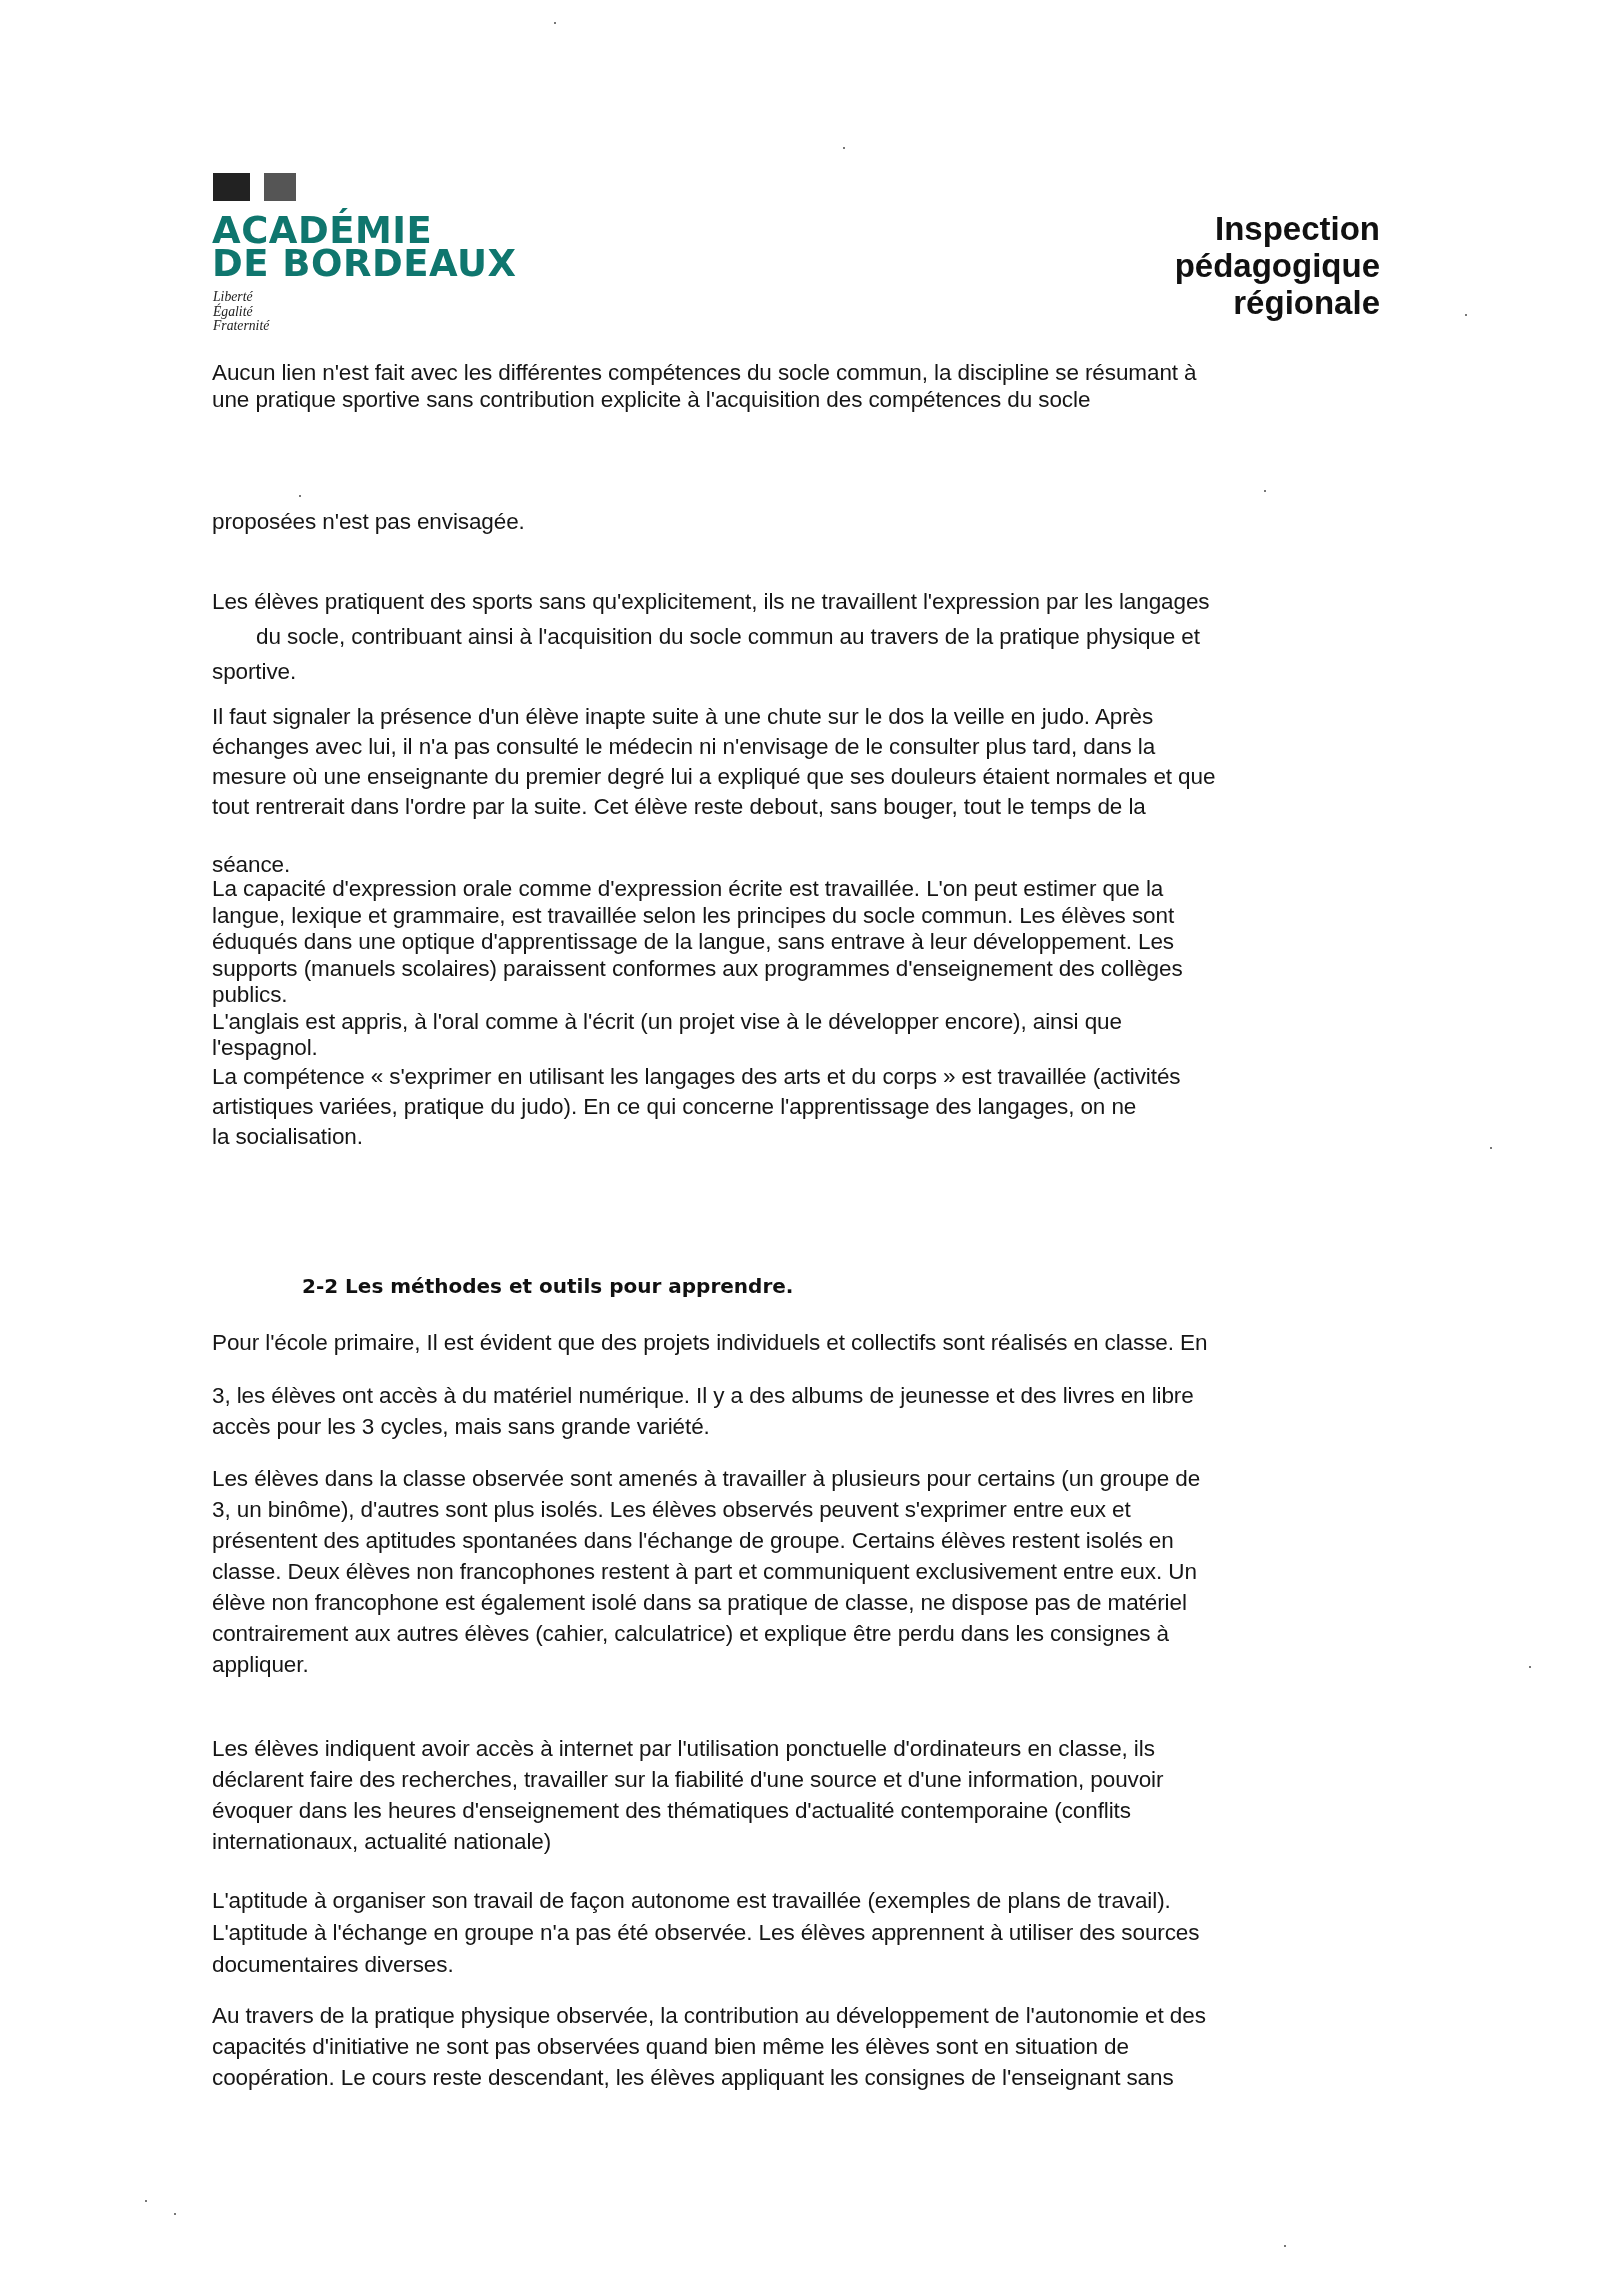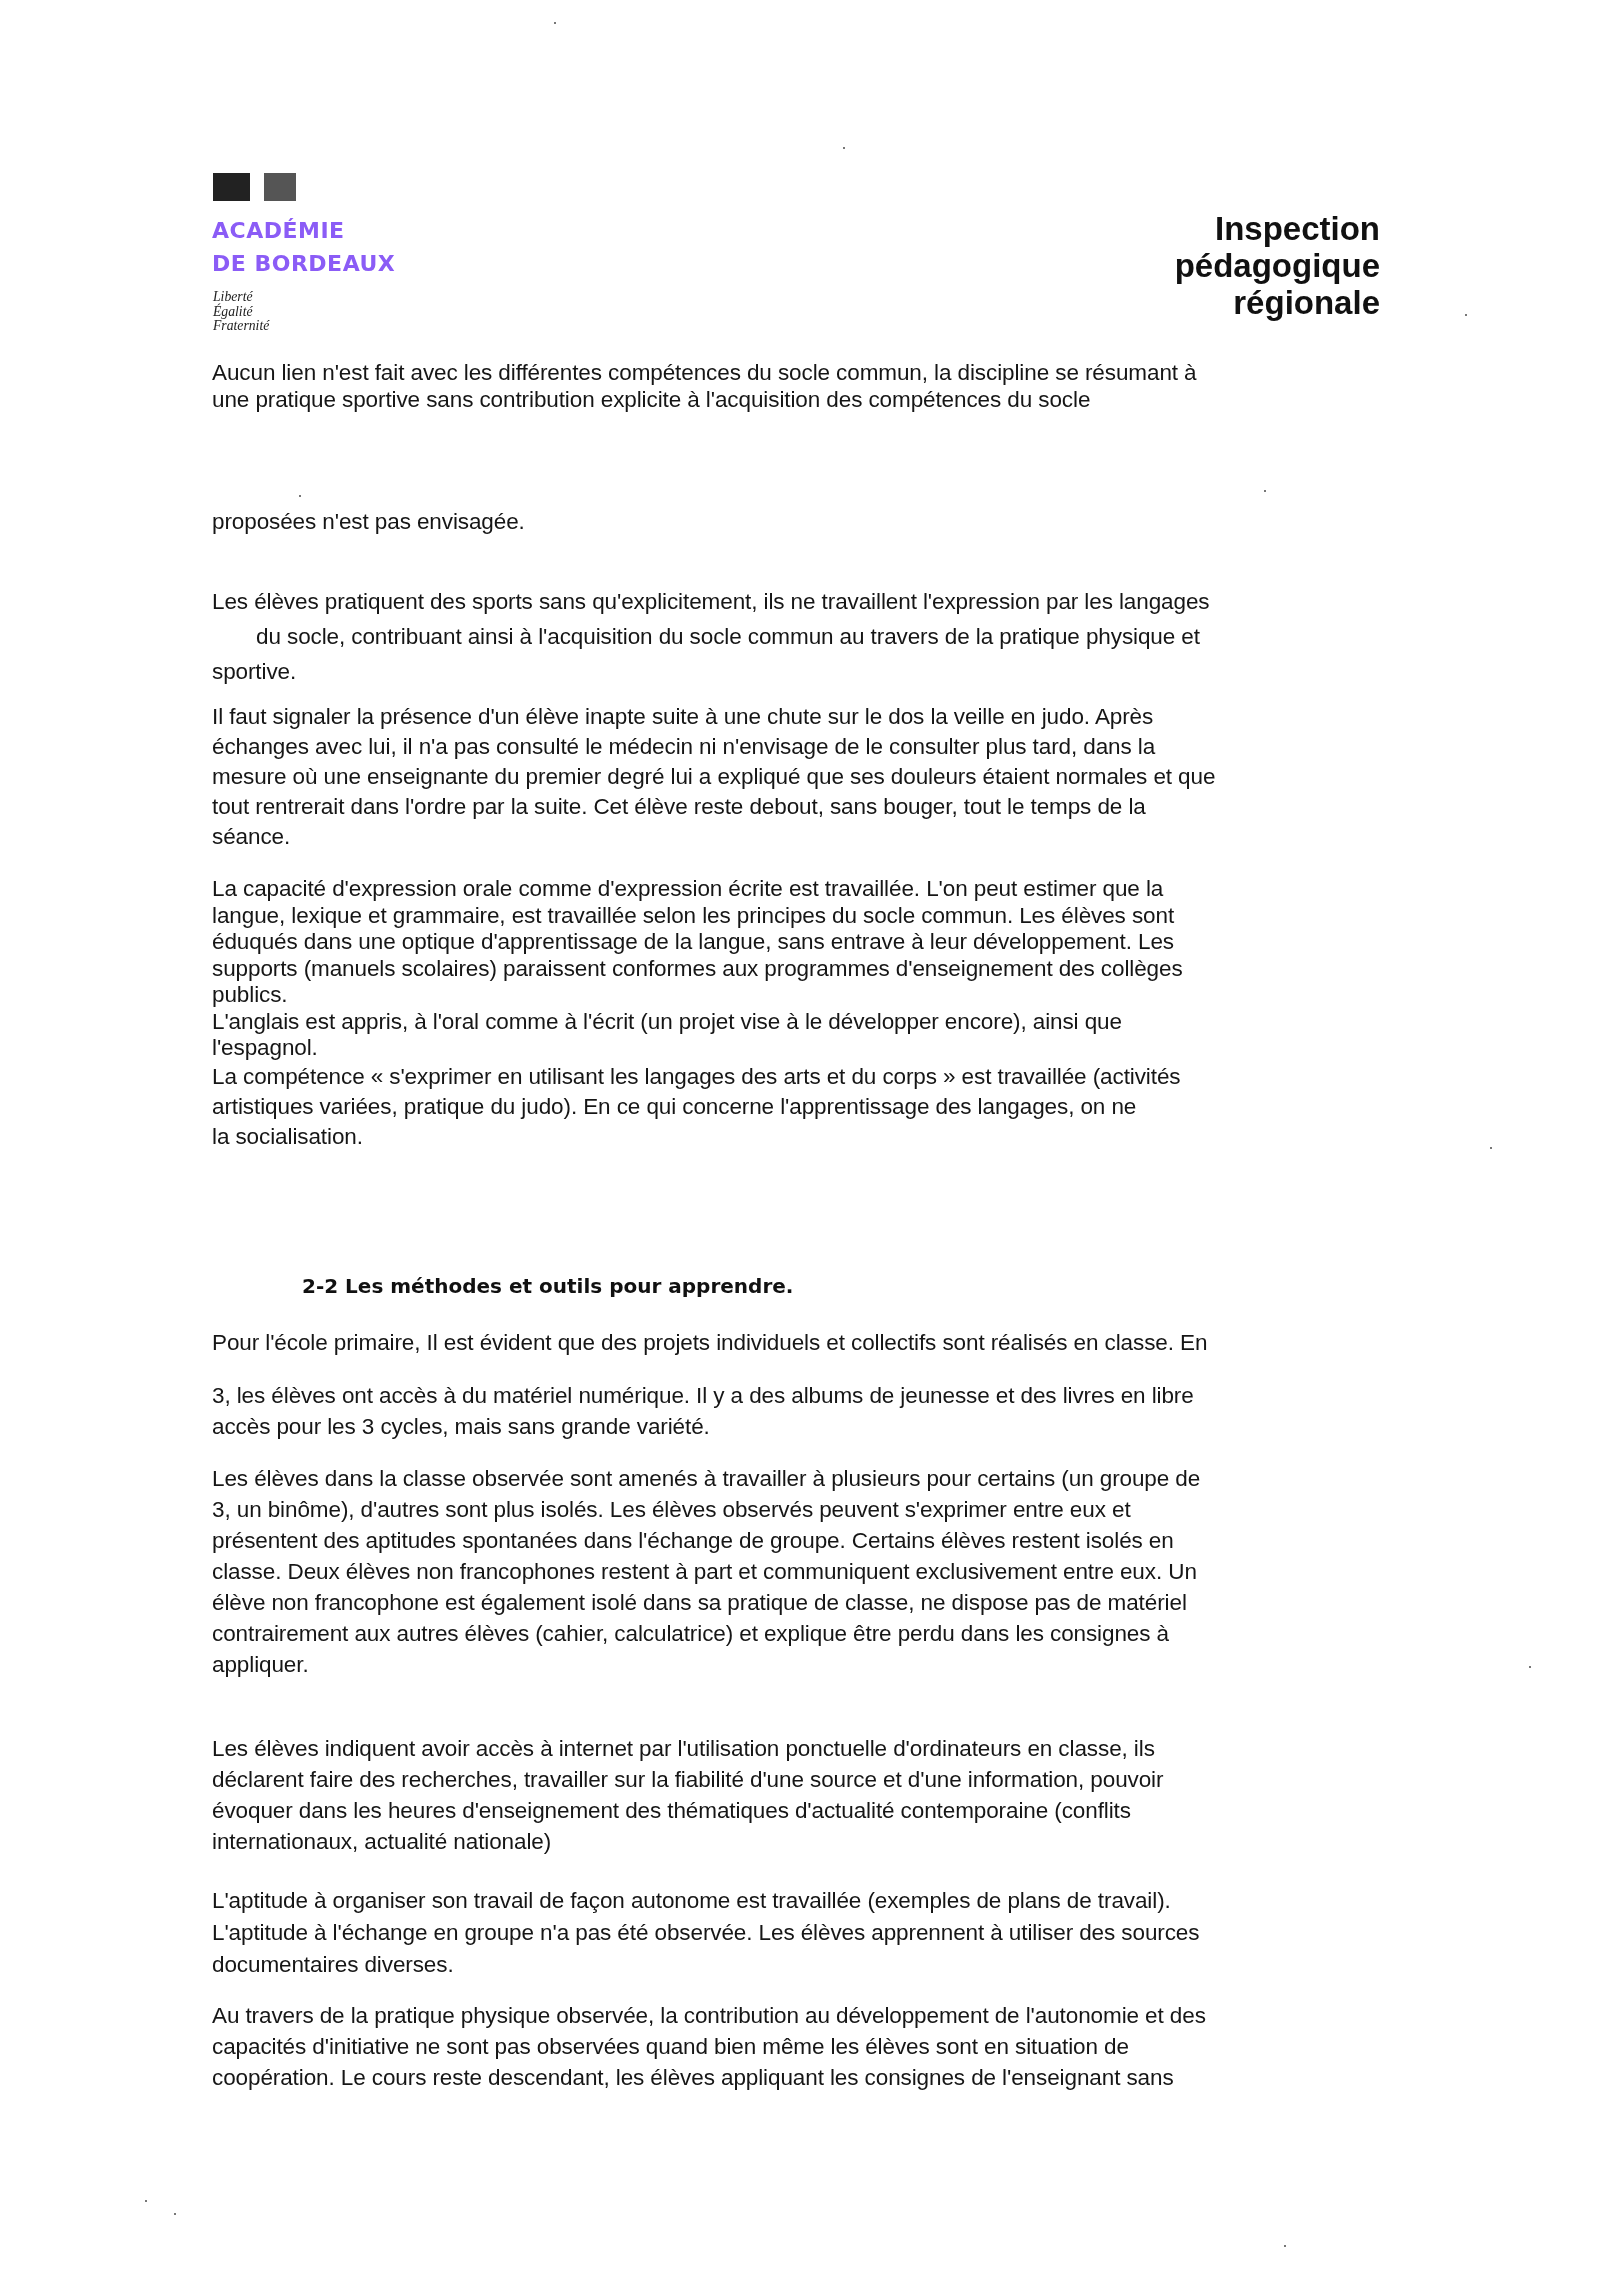--- a/index.html
+++ b/index.html
@@ -9,21 +9,21 @@
   }
   .page { position: absolute; left: 0; top: 0; width: 1620px; height: 2292px; }
 
   
   .logo { position: absolute; left: 213px; top: 173px; display: flex; gap: 13.7px; }
   .logo .sq { width: 37px; height: 28px; background: #222; }
   .logo .sq.b { width: 32px; background: #555; }
   .academy {
     position: absolute; left: 212px; top: 214px;
     font-family: "DejaVu Sans", sans-serif; font-weight: bold;
-    font-size: 22px; line-height: 33px; letter-spacing: 0.5px; color: #8b5cf6;
+    font-size: 37px; line-height: 33px; letter-spacing: 0.5px; color: #0f766e;
   }
   .motto {
     position: absolute; left: 213px; top: 290px;
     font-family: "Liberation Serif", serif; font-style: italic;
     font-size: 13.7px; line-height: 14.7px; color: #222;
   }
   .inspection {
     position: absolute; right: 240px; top: 210px; text-align: right;
     font-family: "Liberation Sans", sans-serif; font-weight: bold;
     font-size: 33px; line-height: 37px; color: #111;
@@ -80,21 +80,21 @@
     <span class="line" style="line-height:35px;">Les élèves pratiquent des sports sans qu'explicitement, ils ne travaillent l'expression par les langages</span>
     <span class="line" style="line-height:35px;margin-left:44px;">du socle, contribuant ainsi à l'acquisition du socle commun au travers de la pratique physique et</span>
     <span class="line" style="line-height:35px;">sportive.</span>
   </div>
 
   <div class="txt" style="top:702px;">
     <span class="line" style="line-height:30px;">Il faut signaler la présence d'un élève inapte suite à une chute sur le dos la veille en judo. Après</span>
     <span class="line" style="line-height:30px;">échanges avec lui, il n'a pas consulté le médecin ni n'envisage de le consulter plus tard, dans la</span>
     <span class="line" style="line-height:30px;">mesure où une enseignante du premier degré lui a expliqué que ses douleurs étaient normales et que</span>
     <span class="line" style="line-height:30px;">tout rentrerait dans l'ordre par la suite. Cet élève reste debout, sans bouger, tout le temps de la</span>
-    <span class="line" style="line-height:30px;">séance.</span>
+    <span class="line" style="line-height:30px;margin-top:28px;">séance.</span>
   </div>
 
   <div class="txt" style="top:876px;">
     <span class="line" style="line-height:26.5px;">La capacité d'expression orale comme d'expression écrite est travaillée. L'on peut estimer que la</span>
     <span class="line" style="line-height:26.5px;">langue, lexique et grammaire, est travaillée selon les principes du socle commun. Les élèves sont</span>
     <span class="line" style="line-height:26.5px;">éduqués dans une optique d'apprentissage de la langue, sans entrave à leur développement.   Les</span>
     <span class="line" style="line-height:26.5px;">supports (manuels scolaires) paraissent conformes aux programmes d'enseignement des collèges</span>
     <span class="line" style="line-height:26.5px;">publics.</span>
     <span class="line" style="line-height:26.5px;">L'anglais est appris, à l'oral comme à l'écrit (un projet vise à le développer encore), ainsi que</span>
     <span class="line" style="line-height:26.5px;">l'espagnol.</span>

